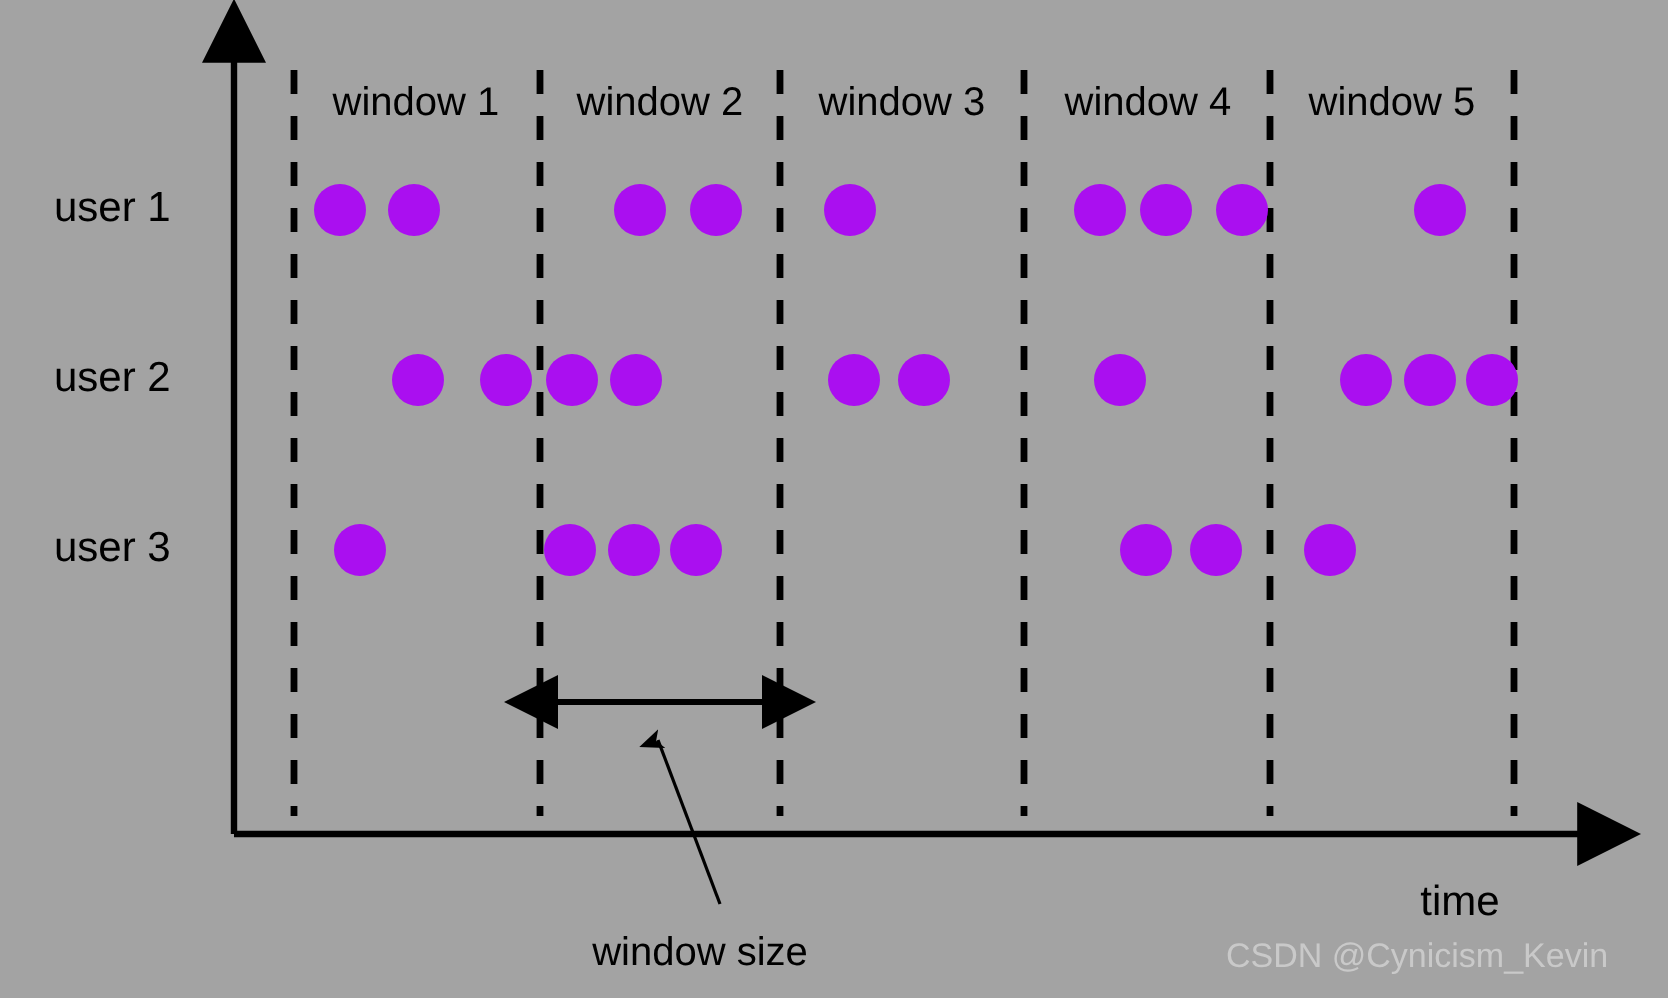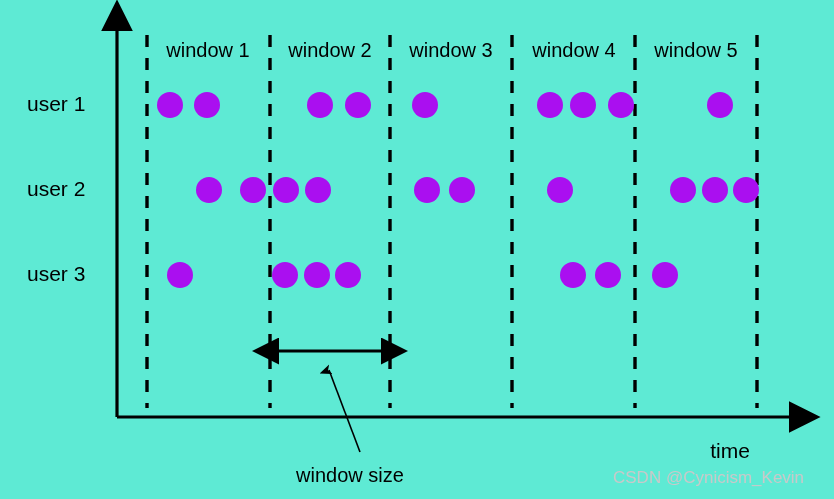--- a/index.html
+++ b/index.html
@@ -7,21 +7,21 @@
     padding: 0;
     background: #ffffff;
   }
   body {
     font-family: "Liberation Sans", sans-serif;
   }
   #canvas {
     position: relative;
     width: 834px;
     height: 499px;
-    background: #5eead4;
+    background: #a3a3a3;
     overflow: hidden;
   }
   svg.diagram {
     position: absolute;
     left: 0;
     top: 0;
     width: 834px;
     height: 499px;
   }
   .axis-line {

